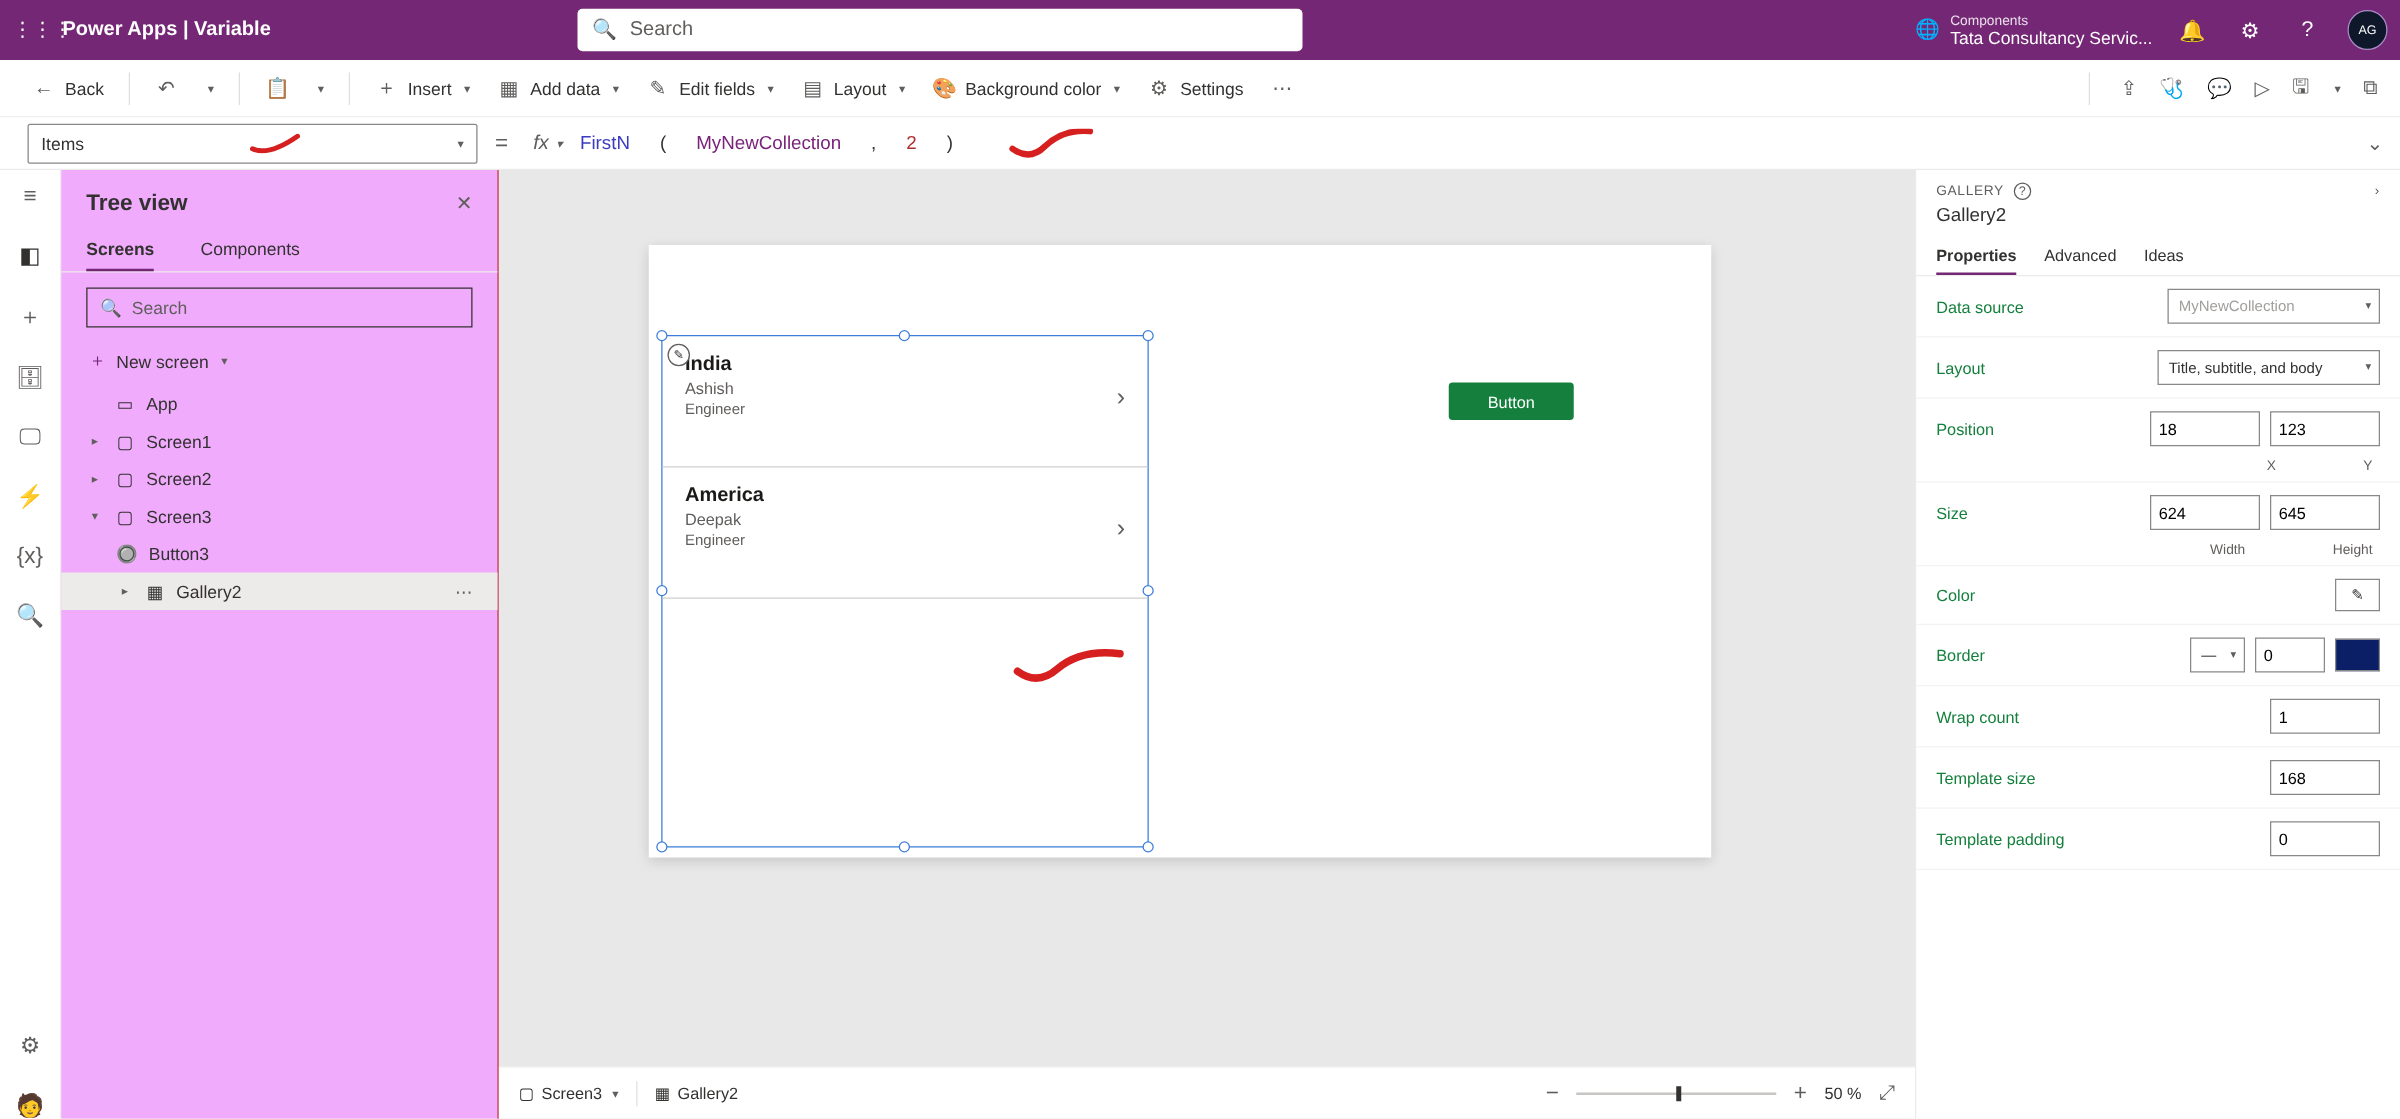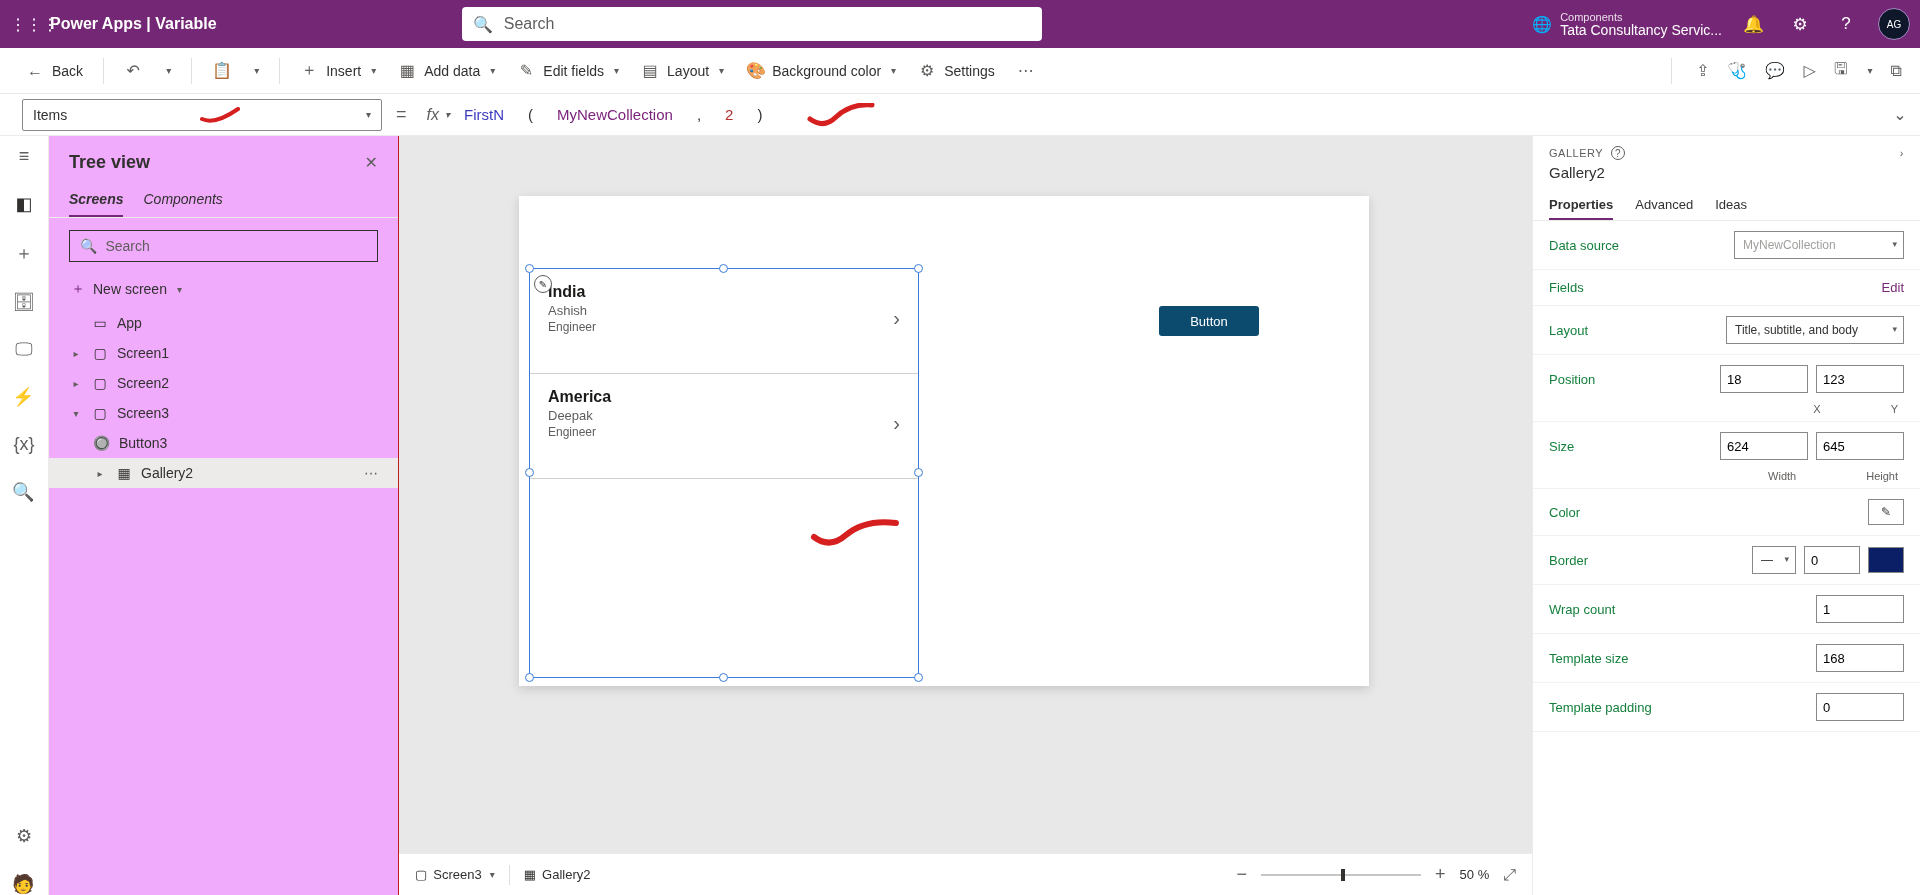--- a/index.html
+++ b/index.html
@@ -43,21 +43,21 @@
 
 
 .rail { width: 49px; background: #fff; border-right: 1px solid #edebe9; display: flex; flex-direction: column; align-items: center; padding-top: 10px; gap: 26px; color: #605e5c; font-size: 18px; }
 .rail .active { color: #323130; }
 .rail .spacer-rail { flex:1; }
 
 
 .tree { width: 350px; background: #f0abfc; border-right: 1px solid #b91c1c; display: flex; flex-direction: column; }
 .tree-hdr { display: flex; align-items: center; justify-content: space-between; padding: 16px 20px 10px 20px; }
 .tree-hdr h2 { font-size: 18px; font-weight: 600; }
-.tree-tabs { display: flex; gap: 20px; padding: 0 20px; border-bottom: 1px solid #edebe9; font-style: italic; }
+.tree-tabs { display: flex; gap: 37px; padding: 0 20px; border-bottom: 1px solid #edebe9; }
 .tree-tab { font-size: 14px; padding: 8px 0; cursor: pointer; }
 .tree-tab.active { border-bottom: 2px solid #742774; font-weight:600; color:#323130; }
 .tree-search { margin: 12px 20px; border: 1px solid #323130; height: 32px; display: flex; align-items: center; padding: 0 10px; font-size: 14px; color: #605e5c; gap:8px;}
 .tree-newscreen { display:flex; align-items:center; gap:8px; padding: 6px 20px 10px 22px; font-size:14px; color:#323130;}
 .tree-list .row { display:flex; align-items:center; gap:8px; font-size:14px; padding:7px 10px 7px 20px; cursor:pointer; }
 .tree-list .row.selected { background:#edebe9; }
 .tree-list .twisty { width:14px; text-align:center; color:#605e5c; font-size:10px;}
 .tree-list .ticon { width:18px; text-align:center; }
 .tree-list .indent1 { padding-left: 44px; }
 .tree-list .dots { margin-left:auto; margin-right:10px; color:#605e5c;}
@@ -69,21 +69,21 @@
 .sel-handle { position:absolute; width:9px; height:9px; background:#fff; border:1px solid #3b7dd8; border-radius:50%;}
 .h-tl{left:-5px;top:-5px}.h-tm{left:calc(50% - 5px);top:-5px}.h-tr{right:-5px;top:-5px}
 .h-ml{left:-5px;top:calc(50% - 5px)}.h-mr{right:-5px;top:calc(50% - 5px)}
 .h-bl{left:-5px;bottom:-5px}.h-bm{left:calc(50% - 5px);bottom:-5px}.h-br{right:-5px;bottom:-5px}
 .gallery-item { height:105px; border-bottom:1px solid #d2d0ce; padding:14px 18px; position:relative;}
 .gallery-item .t1{font-weight:600;font-size:16px;color:#1b1a19}
 .gallery-item .t2{font-size:13px;color:#605e5c;margin-top:2px}
 .gallery-item .t3{font-size:12px;color:#605e5c;margin-top:2px}
 .gallery-item .arrow{position:absolute;right:18px;top:38px;font-size:20px;color:#605e5c}
 .gallery-item .pencil{position:absolute;left:4px;top:6px;width:18px;height:18px;border:1px solid #605e5c;border-radius:50%;font-size:10px;display:flex;align-items:center;justify-content:center;background:#fff}
-.canvas-button { position:absolute; left:640px; top:110px; width:100px; height:30px; background:#0c4a6e; color:#fff; font-size:13px; border-radius:3px; display:flex;align-items:center;justify-content:center;}
+.canvas-button { position:absolute; left:640px; top:110px; width:100px; height:30px; background:#15803d; color:#fff; font-size:13px; border-radius:3px; display:flex;align-items:center;justify-content:center;}
 
 
 .redmark { position:absolute; pointer-events:none; }
 
 
 .props { width:388px; background:#fff; border-left:1px solid #edebe9; display:flex; flex-direction:column; font-size:13px;}
 .props .phdr { padding:10px 16px 4px; display:flex; align-items:center; gap:8px; color:#605e5c; font-size:11px; letter-spacing:.5px;}
 .props .pname { padding:0 16px 8px; font-size:15px;}
 .props .ptabs { display:flex; gap:22px; padding:0 16px; border-bottom:1px solid #edebe9;}
 .props .ptab { padding:8px 0 6px; font-size:13px; cursor:pointer;}
@@ -365,24 +365,20 @@
     </div>
 
     <div class="prow">
       <span class="lbl">Data source</span>
       <div class="sel-box" style="color:#a19f9d">
         <span>MyNewCollection</span>
           <span class="dd">▾</span>
       </div>
     </div>
     <div class="prow">
-      <span class="lbl">Fields</span>
-      <span class="link">Edit</span>
-    </div>
-    <div class="prow">
       <span class="lbl">Layout</span>
       <div class="sel-box wide">
         <span>Title, subtitle, and body</span>
           <span class="dd">▾</span>
       </div>
     </div>
     <div class="prow noborder">
       <span class="lbl">Position</span>
       <div class="ctrl">
         <input class="num-in" value="18" style="">

